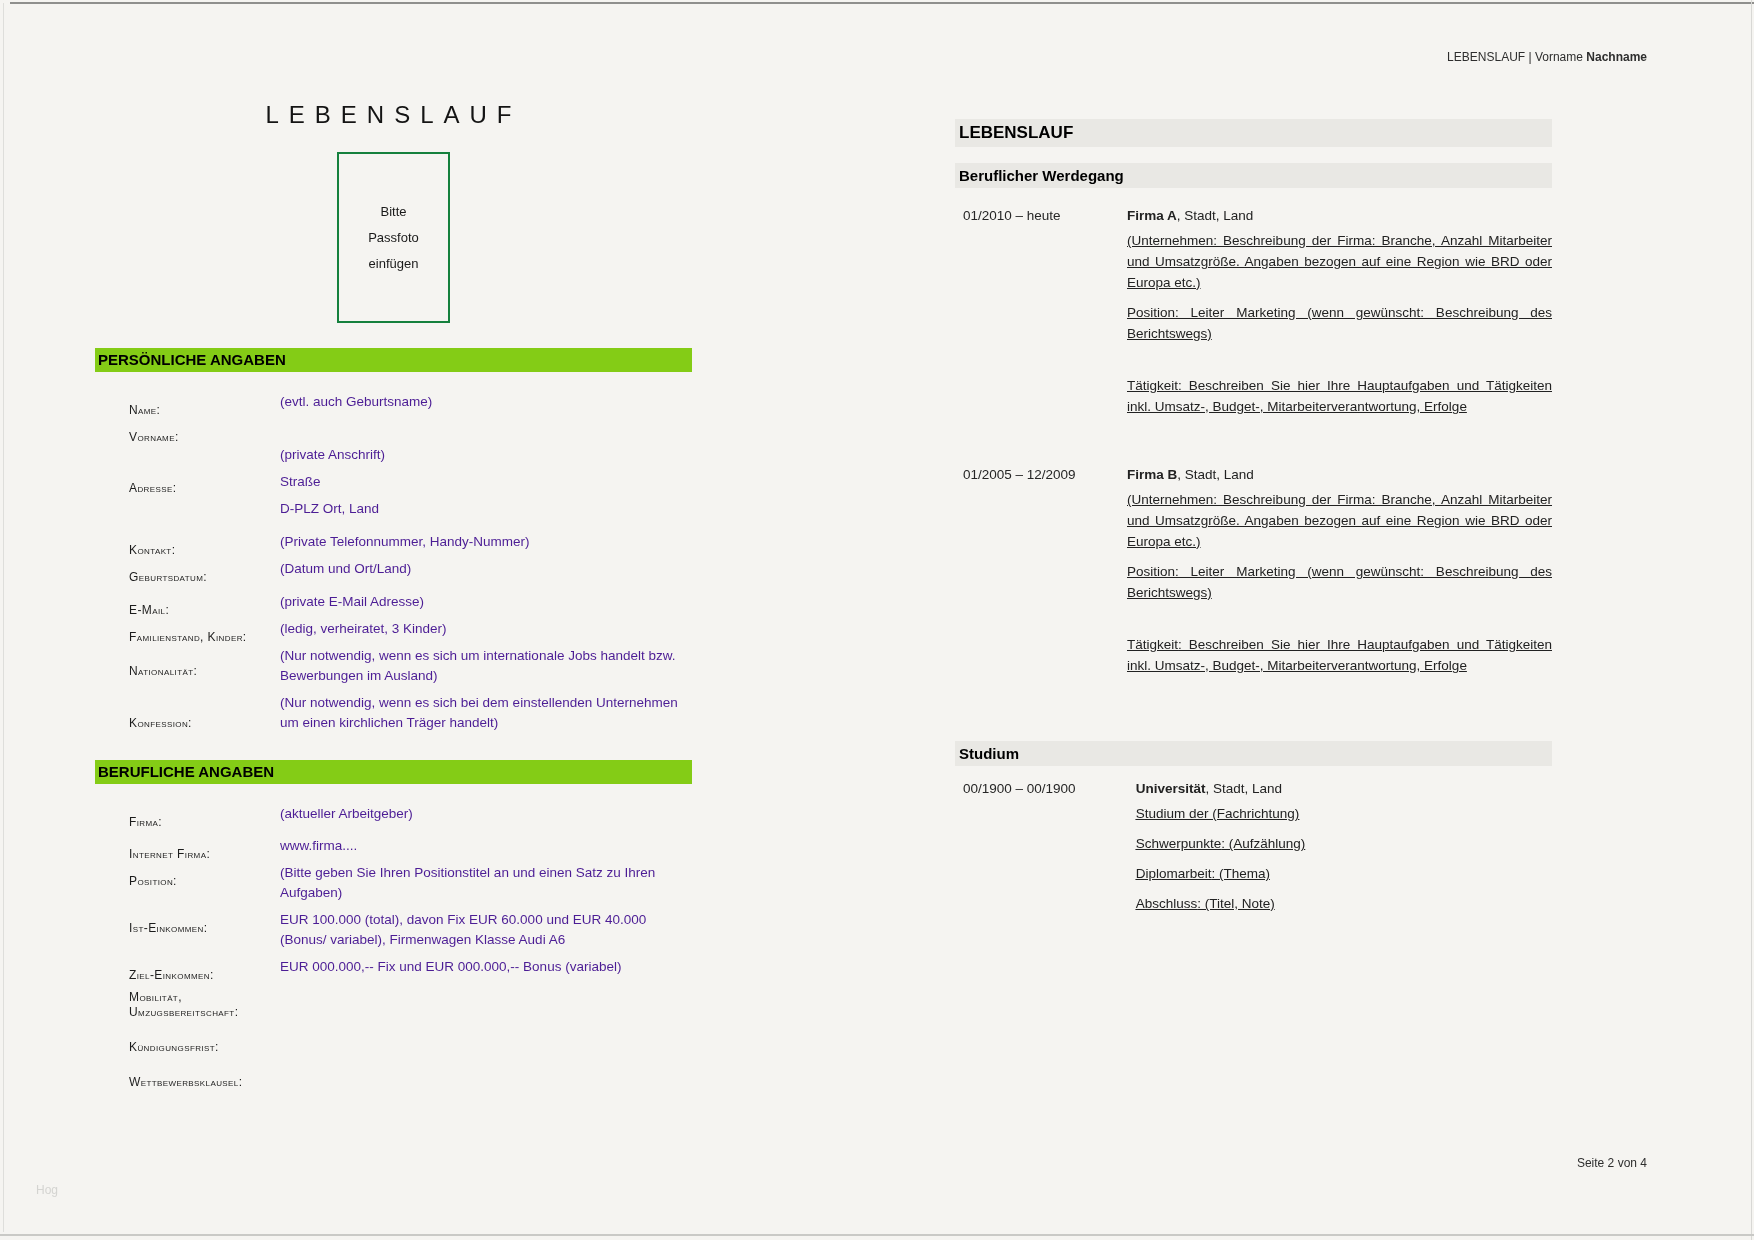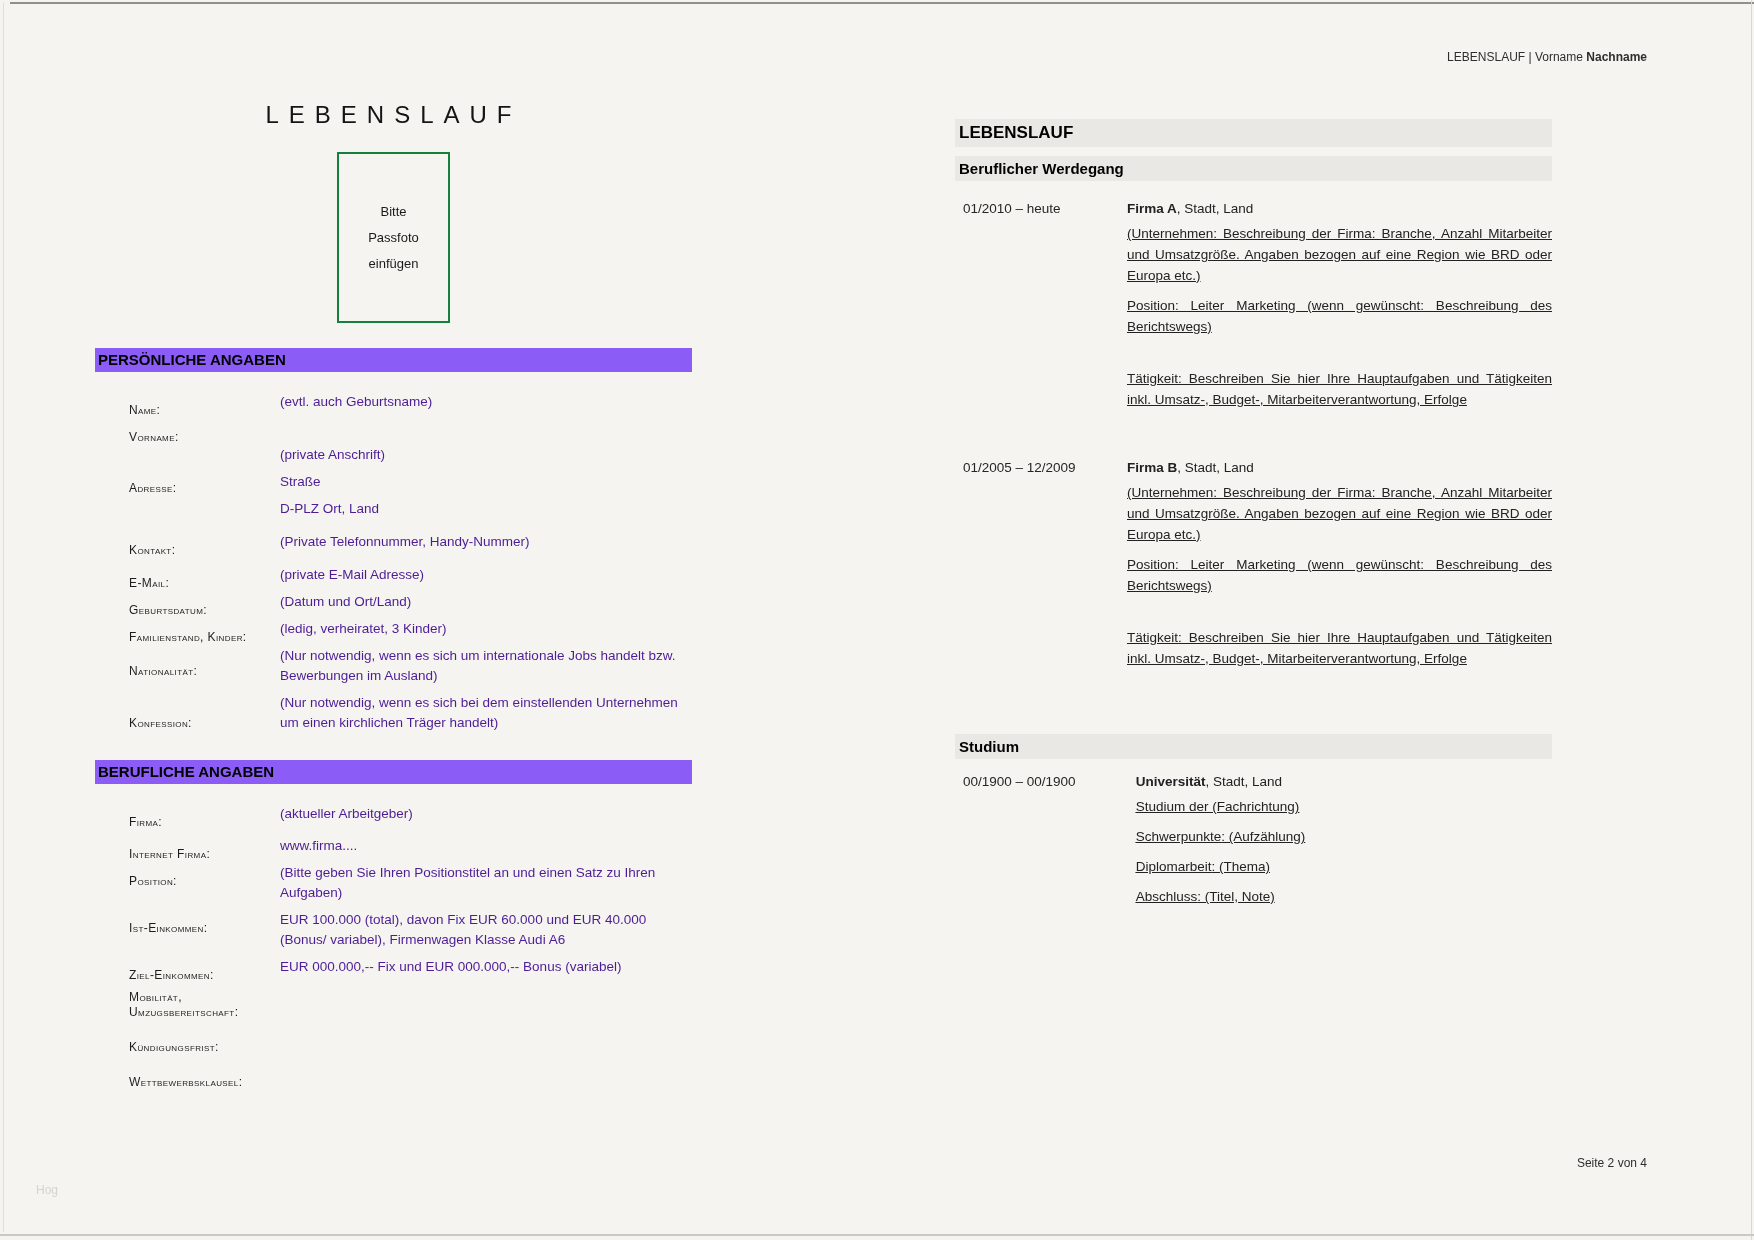--- a/index.html
+++ b/index.html
@@ -37,21 +37,21 @@
     margin:23px auto 0 auto;
     border:2px solid #15803d;
     display:flex;flex-direction:column;justify-content:center;
     text-align:center;
   }
   .photo-box div{font-size:13px;line-height:26px;color:#1a1a1a;}
 
   .sec-bar{
     margin-top:25px;
     height:24px;line-height:24px;
-    background:#8b5cf6;
+    background:#84cc16;
     font-size:15px;font-weight:700;color:#000;
     padding-left:3px;
   }
   .lrows{padding-top:20px;}
   .lrow{display:flex;}
   .lrow .lbl{
     box-sizing:border-box;width:185px;
     padding:11px 4px 0 34px;
     font-size:12px;line-height:15px;
     font-variant:small-caps;letter-spacing:0.4px;color:#1c1c1c;
@@ -68,21 +68,21 @@
   .lrow-empty{margin-bottom:10px;}
   .ba-bar{margin-top:20px;}
 
   
   .rp-title-bar{
     margin-top:119px;height:28px;line-height:28px;
     background:#e9e8e4;font-size:17px;font-weight:700;color:#000;
     padding-left:4px;box-sizing:border-box;
   }
   .rp-sec-bar{
-    margin-top:9px;height:25px;line-height:25px;
+    margin-top:16px;height:25px;line-height:25px;
     background:#e9e8e4;font-size:15px;font-weight:700;color:#000;
     padding-left:4px;box-sizing:border-box;
   }
   .rp-sec-bar.studium{margin-top:56px;}
   .entry{display:flex;margin-top:17px;}
   .entry-gap{margin-top:38px;}
   .entry .dates{
     box-sizing:border-box;width:172px;padding-left:8px;
     font-size:13.5px;line-height:21px;color:#262626;
   }
@@ -157,31 +157,31 @@
         </div>
       </div>
 
       <div class="lrow mt6">
         <div class="lbl">Kontakt:</div>
         <div class="val">
           <p>(Private Telefonnummer, Handy-Nummer)</p>
         </div>
       </div>
 
+      <div class="lrow">
+        <div class="lbl">Geburtsdatum:</div>
+        <div class="val">
+          <p>(Datum und Ort/Land)</p>
+        </div>
+      </div>
+
       <div class="lrow mt6">
         <div class="lbl">E-Mail:</div>
         <div class="val">
           <p>(private E-Mail Adresse)</p>
-        </div>
-      </div>
-
-      <div class="lrow">
-        <div class="lbl">Geburtsdatum:</div>
-        <div class="val">
-          <p>(Datum und Ort/Land)</p>
         </div>
       </div>
 
       <div class="lrow">
         <div class="lbl">Familienstand, Kinder:</div>
         <div class="val">
           <p>(ledig, verheiratet, 3 Kinder)</p>
         </div>
       </div>
 

